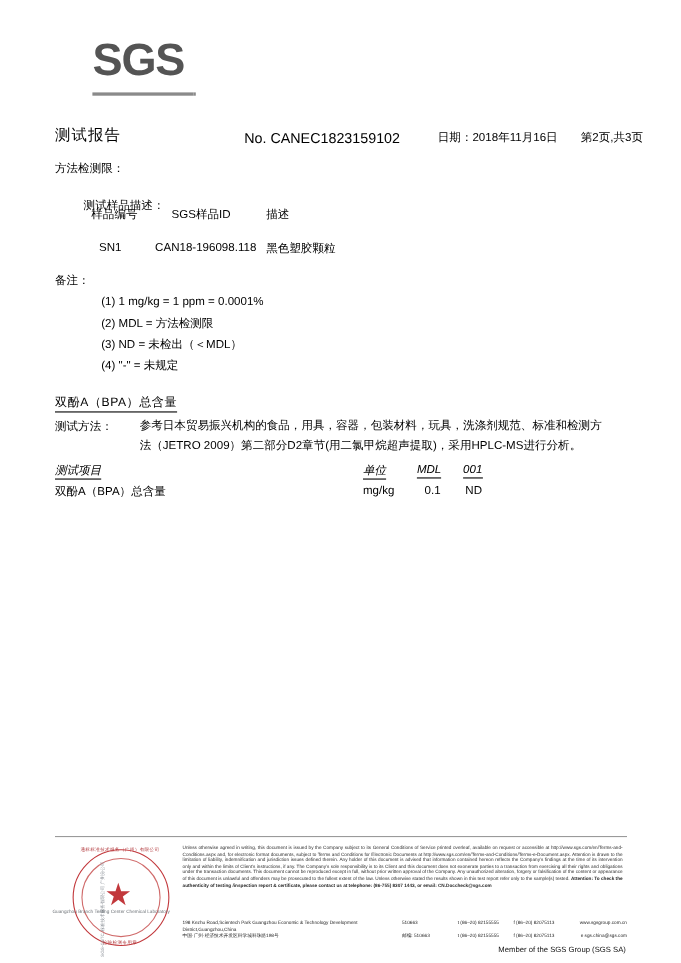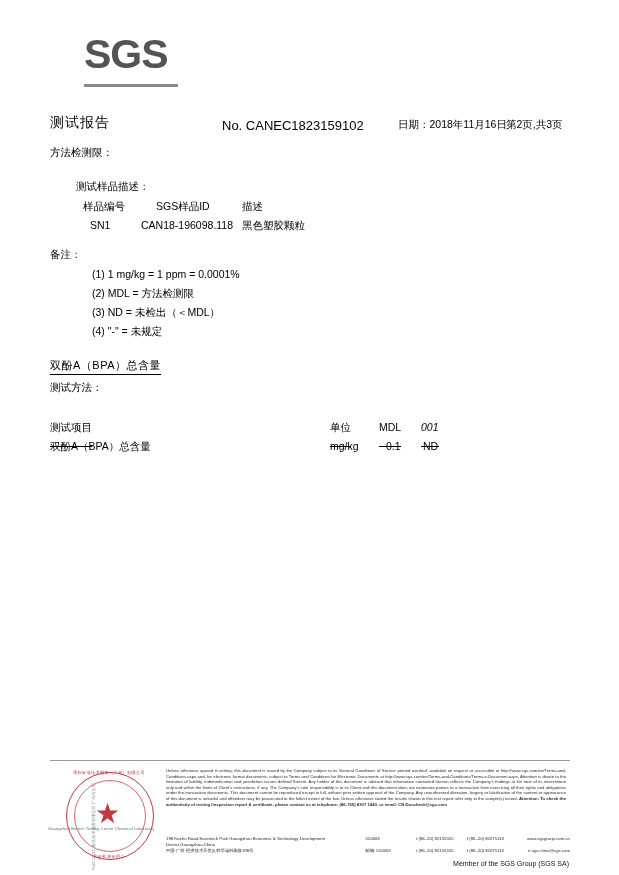--- a/index.html
+++ b/index.html
@@ -70,37 +70,38 @@
     font-size: 13px;
   }
   .doc-date {
     position: absolute;
     left: 398px;
     top: 118px;
     font-size: 10.5px;
   }
   .doc-page {
     position: absolute;
-    left: 506px;
+    left: 484px;
     top: 118px;
     font-size: 10.5px;
+    padding-left: 44px;
   }
 
   
   .lbl {
     position: absolute;
     font-size: 10.5px;
     white-space: nowrap;
   }
   .results-label { left: 50px; top: 146px; }
   .sample-desc-label { left: 50px; top: 180px; margin-left: 26px; }
 
   .tbl-head {
     position: absolute;
-    top: 200px;
+    top: 188px;
     font-size: 10.5px;
     font-weight: normal;
   }
   .th-no { left: 83px; }
   .th-id { left: 156px; }
   .th-desc { left: 242px; }
 
   .tbl-row {
     position: absolute;
     top: 219px;
@@ -143,21 +144,22 @@
   }
 
   
   .res-head {
     position: absolute;
     top: 421px;
     font-size: 10.5px;
   }
   .res-head span {
     border-bottom: 1px solid #000;
-    padding-bottom: 13px;
+    padding-bottom: 1px;
+    font-style: italic;
   }
   .rh-item { left: 50px; }
   .rh-unit { left: 330px; }
   .rh-mdl { left: 379px; }
   .rh-001 { left: 421px; font-style: italic; }
 
   .res-row {
     position: absolute;
     top: 440px;
     font-size: 10.5px;
@@ -299,20 +301,22 @@
 
   <div class="lbl remark-label">备注：</div>
   <div class="lbl remark-1">(1) 1 mg/kg = 1 ppm = 0.0001%</div>
   <div class="lbl remark-2">(2) MDL = 方法检测限</div>
   <div class="lbl remark-3">(3) ND = 未检出（＜MDL）</div>
   <div class="lbl remark-4">(4) "-" = 未规定</div>
 
   <div class="section-title">双酚A（BPA）总含量</div>
 
   <div class="lbl method-label">测试方法：</div>
+  <div class="method-line1">参考日本贸易振兴机构的食品，用具，容器，包装材料，玩具，洗涤剂规范、标准和检测方</div>
+  <div class="method-line2">法（JETRO 2009）第二部分D2章节(用二氯甲烷超声提取)，采用HPLC-MS进行分析。</div>
 
   <div class="res-head rh-item"><span>测试项目</span></div>
   <div class="res-head rh-unit"><span>单位</span></div>
   <div class="res-head rh-mdl"><span>MDL</span></div>
   <div class="res-head rh-001"><span>001</span></div>
 
   <div class="res-row rr-item">双酚A（BPA）总含量</div>
   <div class="res-row rr-unit">mg/kg</div>
   <div class="res-row rr-mdl">0.1</div>
   <div class="res-row rr-001">ND</div>

